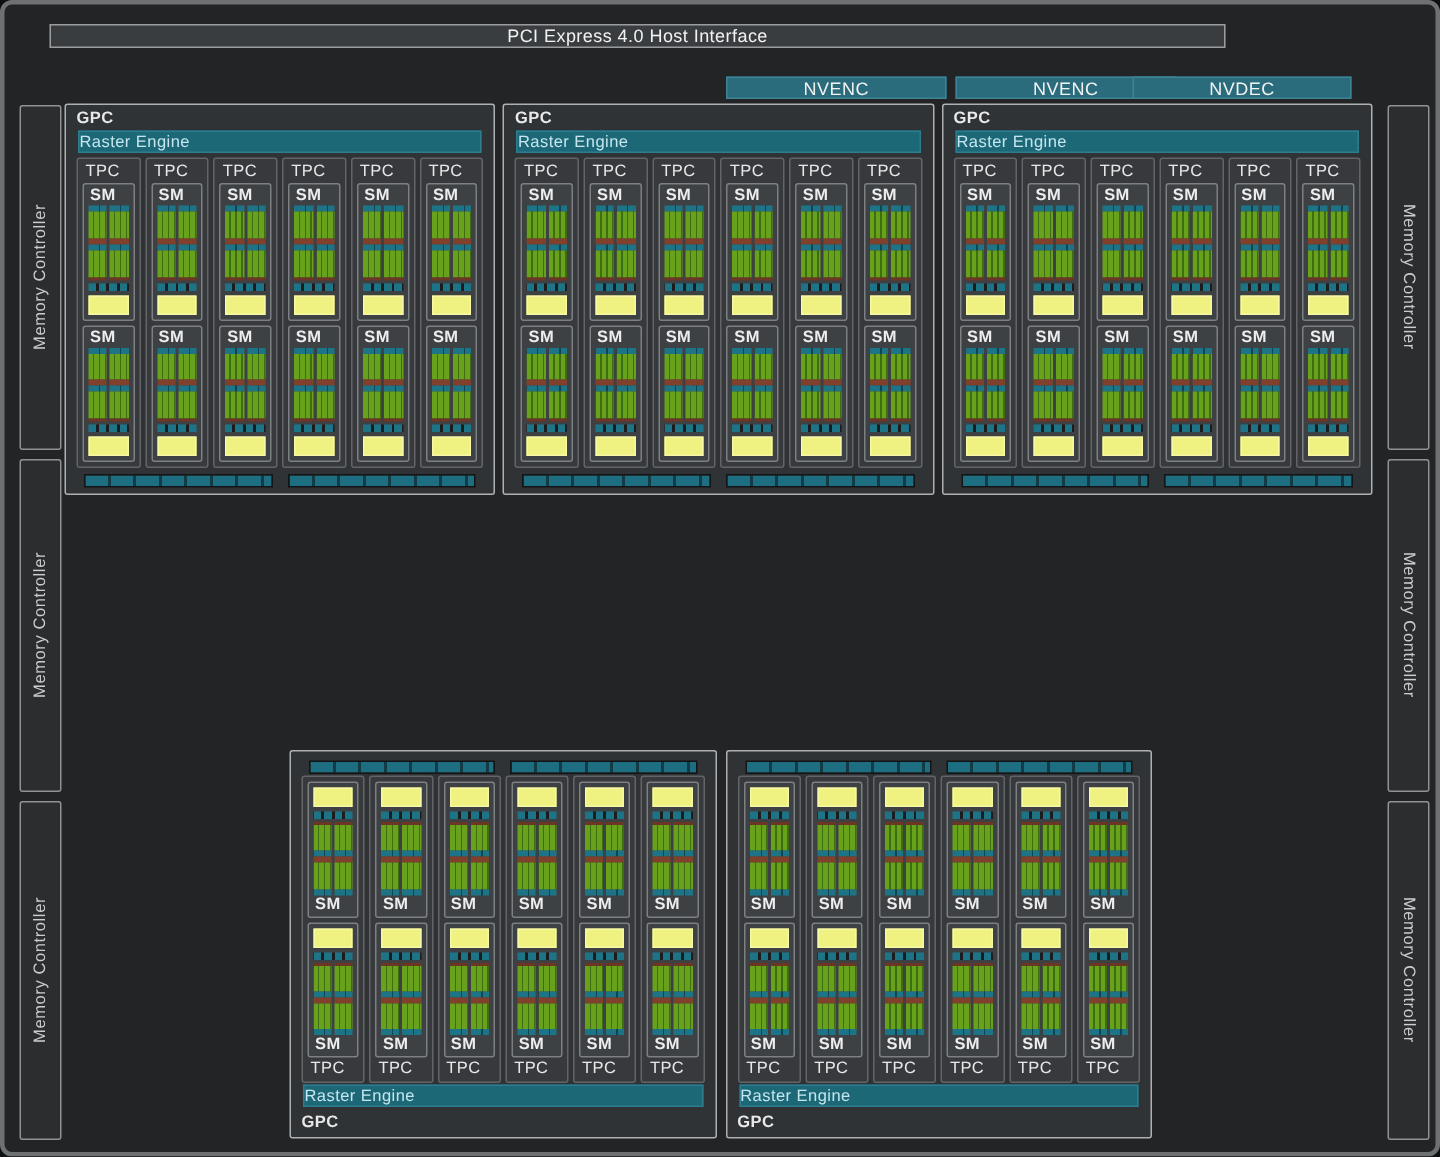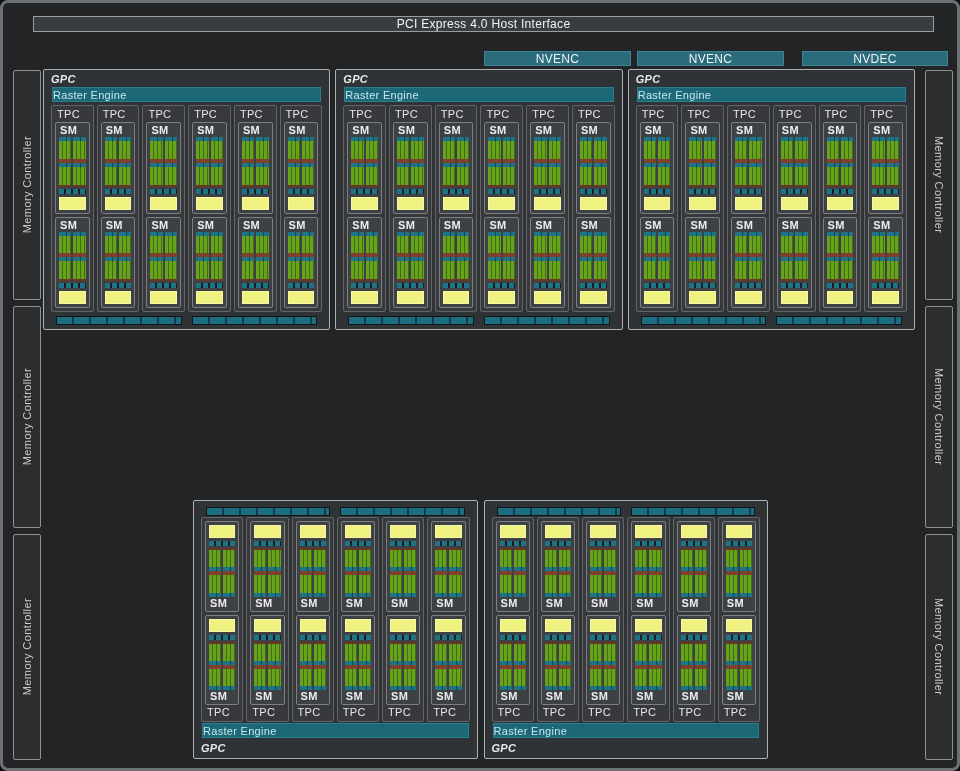--- a/index.html
+++ b/index.html
@@ -8,46 +8,46 @@
 
   .die{
     position:relative;width:960px;height:771px;
     background:var(--bg-dark,#222426);
     border:3px solid var(--frame-gray,#6e7173);
     border-radius:8px;overflow:hidden;
   }
 
   
   .hbar{position:absolute;text-align:center;color:#f1f2f2;font-size:12px;letter-spacing:.3px;white-space:nowrap;overflow:hidden;}
-  .bar-pci{left:30px;top:13px;width:901px;height:16px;line-height:15px;background:#3a3d40;border:1px solid #9a9c9e;}
+  .bar-pci{left:30px;top:13px;width:784px;height:16px;line-height:15px;background:#3a3d40;border:1px solid #9a9c9e;}
   .bar-giga{left:30px;top:31px;width:901px;height:15px;line-height:14px;background:var(--accent-orange,#f5993d);border:1px solid #f8ab5e;color:#fff;}
   .bar-ofa{left:30px;top:48px;width:444px;height:15px;line-height:14px;background:var(--dark-teal,#0f3d49);border:1px solid #275f6e;}
   .bar-nvenc1{left:481px;top:48px;width:147px;height:15px;line-height:14px;background:var(--engine-teal,#2a6b7c);border:1px solid #3f8496;}
   .bar-nvenc2{left:634px;top:48px;width:147px;height:15px;line-height:14px;background:var(--engine-teal,#2a6b7c);border:1px solid #3f8496;}
-  .bar-nvdec{left:799px;top:48px;width:146px;height:15px;line-height:14px;background:var(--engine-teal,#2a6b7c);border:1px solid #3f8496;}
+  .bar-nvdec{left:752px;top:48px;width:146px;height:15px;line-height:14px;background:var(--engine-teal,#2a6b7c);border:1px solid #3f8496;}
 
   
   .mc-col{position:absolute;top:67px;width:28px;height:690px;display:flex;flex-direction:column;justify-content:space-between;}
   .mc-col.left{left:10px;}
   .mc-col.right{left:922px;}
   .mc{background:#2b2d2f;border:1px solid #8f9192;border-radius:2px;display:flex;align-items:center;justify-content:center;}
   .mc-col .mc:nth-child(1){height:230px;}
   .mc-col .mc:nth-child(2){height:222px;}
   .mc-col .mc:nth-child(3){height:226px;}
   .mc-text{writing-mode:vertical-rl;font-size:11px;color:#cbcccd;letter-spacing:.4px;white-space:nowrap;}
   .mc-col.left .mc-text{transform:rotate(180deg);}
 
   
   .gpc-row{position:absolute;display:flex;}
   .gpc-row.top{left:40px;top:66px;width:872px;height:261px;gap:5px;}
   .gpc-row.bottom{left:190px;top:497px;width:575px;height:259px;gap:6px;}
 
   .gpc{flex:1;display:flex;flex-direction:column;background:#303335;border:1px solid #aeb0b2;border-radius:2px;padding:2px 6px 3px;}
   .gpc.flip{flex-direction:column-reverse;}
-  .gpc-label{height:14px;line-height:14px;font-size:11px;font-weight:bold;color:#e8e9ea;letter-spacing:.3px;padding-left:1px;font-style:italic;}
+  .gpc-label{height:14px;line-height:14px;font-size:11px;font-weight:bold;color:#e8e9ea;letter-spacing:.3px;padding-left:1px;}
   .raster{height:15px;line-height:14px;margin:1px 2px 3px;background:var(--raster-teal,#1d6877);border:1px solid #2d7d90;color:#c5e6ef;font-size:11px;letter-spacing:.3px;}
   .tpc-row{flex:1;display:flex;gap:3px;margin:0 1px;}
   .ports{height:9px;margin:4px 6px 1px;display:flex;gap:10px;}
   .port{flex:1;border:1px solid #131415;background:repeating-linear-gradient(90deg,#1d6e80 0 15px,#123b45 15px 17px);}
 
   
   .tpc{flex:1;display:flex;flex-direction:column;background:#37393c;border:1px solid #626466;border-radius:2px;padding:1px 3px 3px;}
   .tpc.flip{flex-direction:column-reverse;padding:3px 3px 1px;}
   .tpc-label{height:15px;line-height:15px;font-size:11px;font-weight:normal;color:#e6e7e8;letter-spacing:.3px;padding-left:2px;}
   .sm-stack{flex:1;display:flex;flex-direction:column;gap:3px;}

